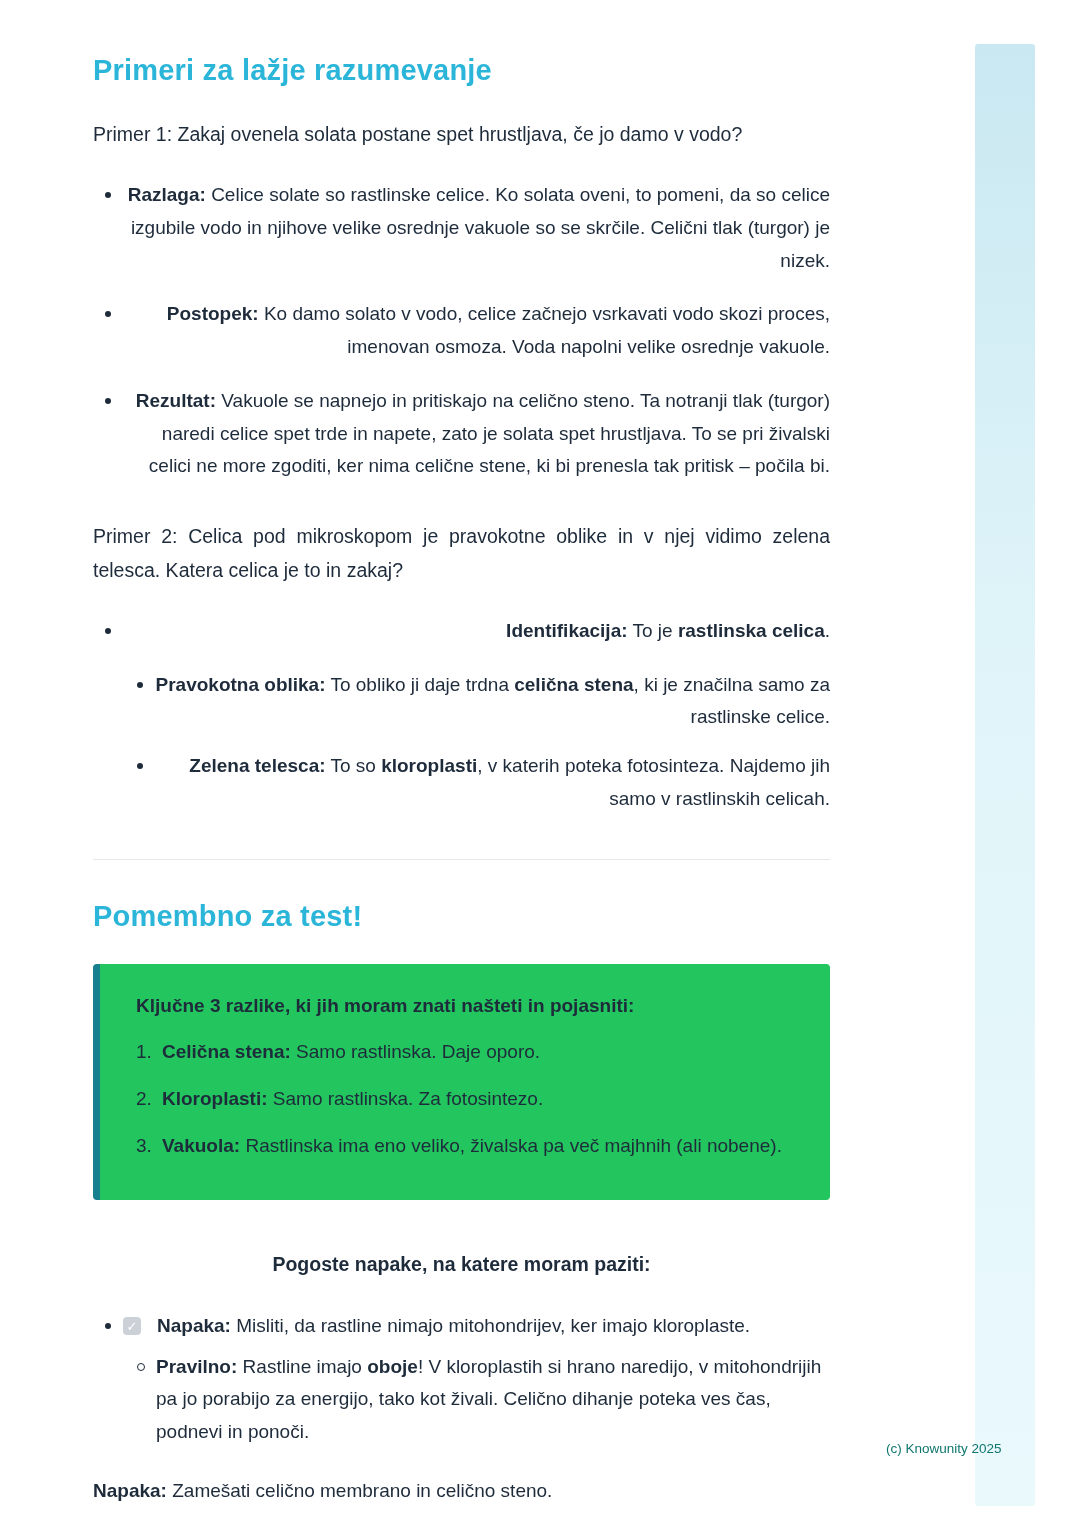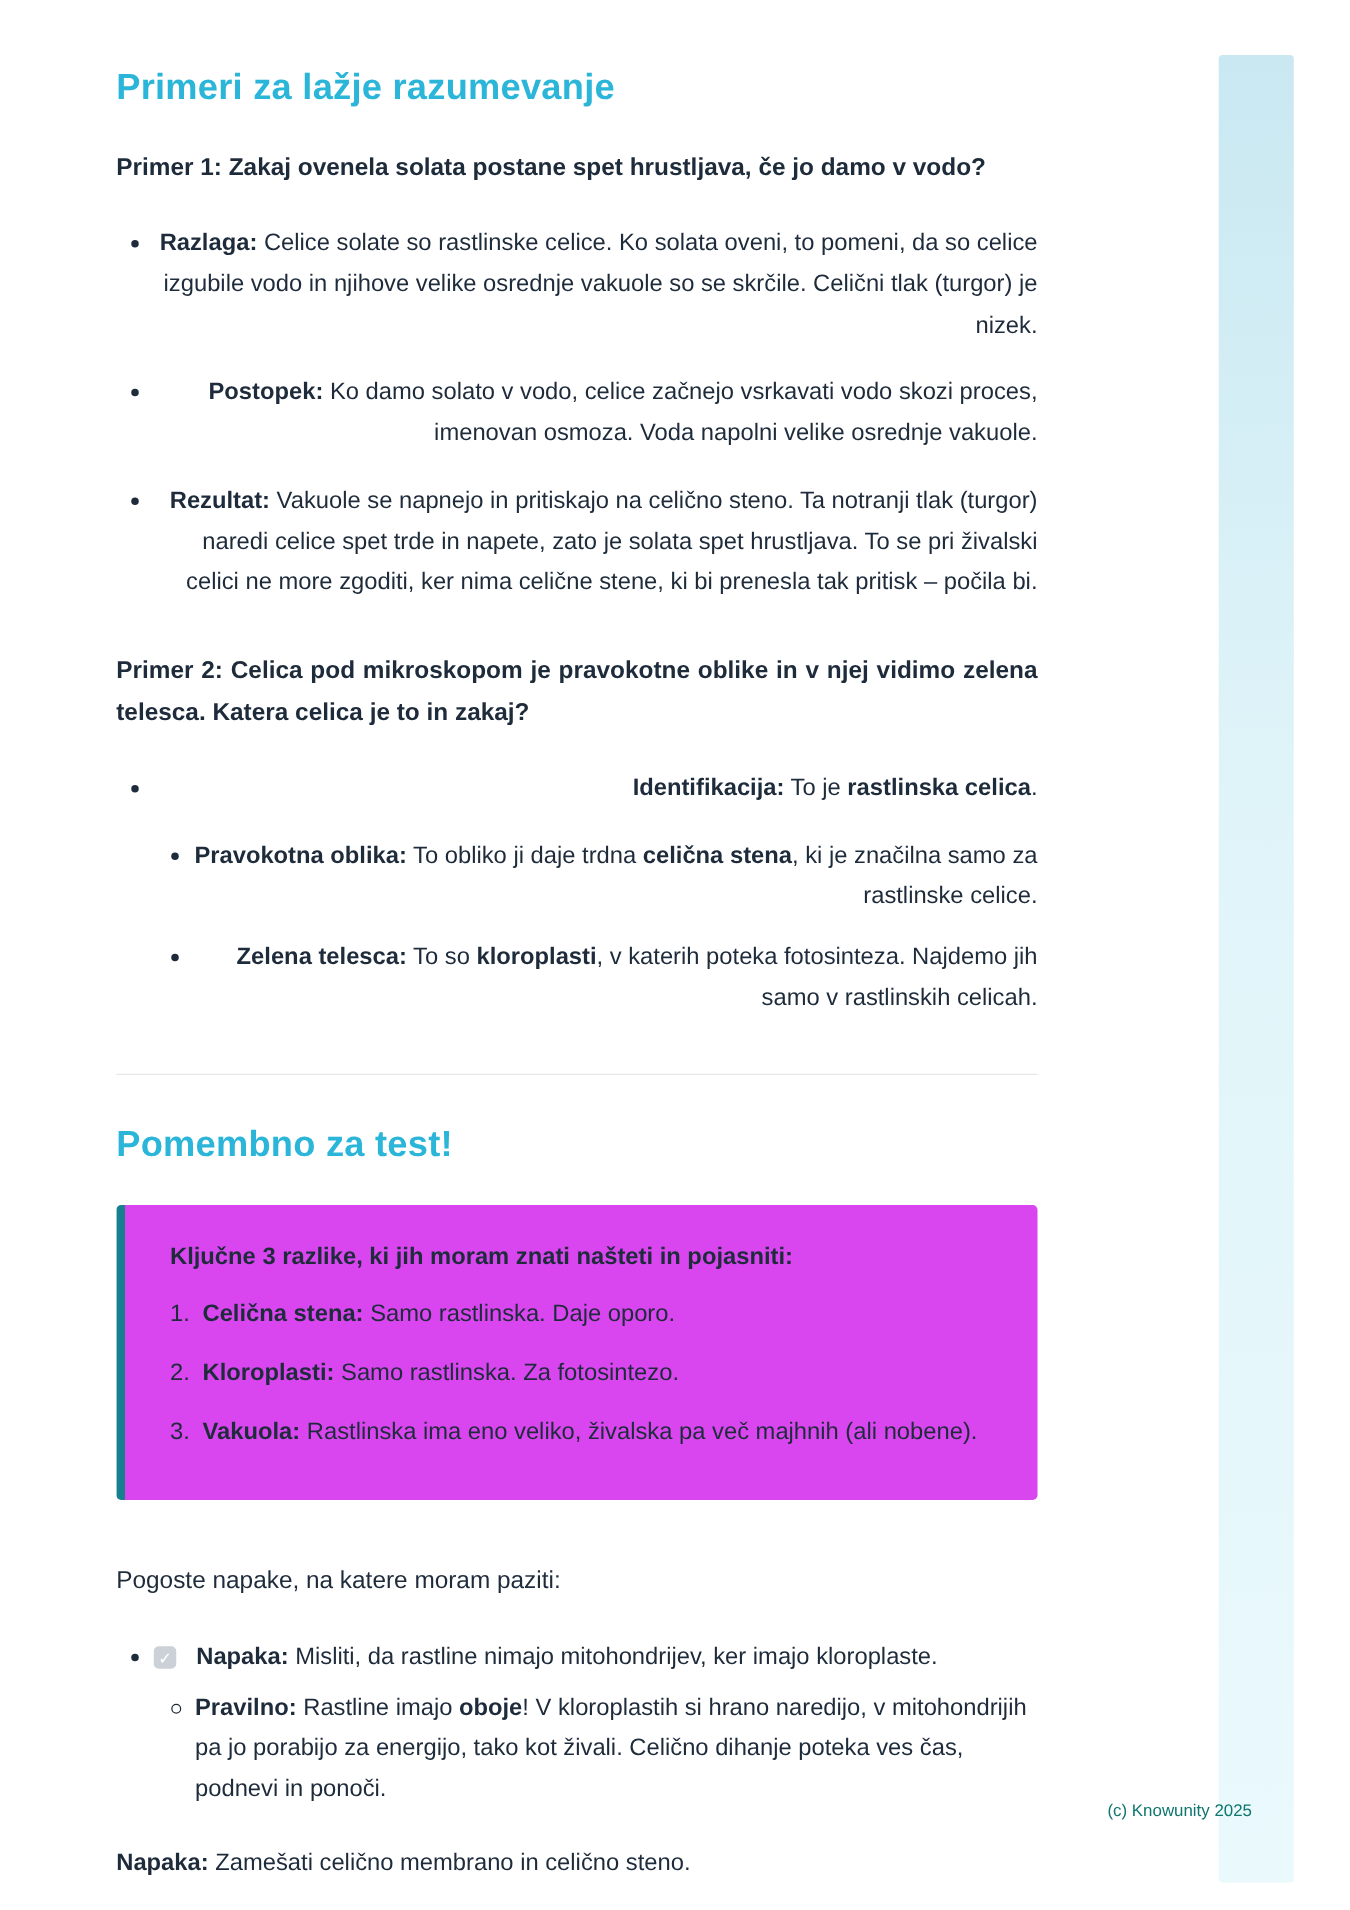--- a/index.html
+++ b/index.html
@@ -37,21 +37,21 @@
   .accent-title {
     font-size: 29px;
     font-weight: 700;
     color: #2bb6d9;
     margin: 0 0 30px 0;
     line-height: 1.15;
     letter-spacing: 0.2px;
   }
   .q-head {
     font-size: 19.5px;
-    font-weight: 700;
+    font-weight: 400;
     margin: 0 0 28px 0;
     line-height: 1.75;
   }
   .q-head.justify { text-align: justify; }
 
   ul.blist { list-style: none; margin: 0 0 36px 0; padding: 0; }
   ul.blist > li { margin-bottom: 21px; text-align: right; }
   .row { display: flex; }
   .dot {
     flex: none;
@@ -66,32 +66,32 @@
   ul.sublist > li { margin: 0 0 16px 44px; }
   ul.sublist .dot { margin: 13px 12px 0 0; }
 
   hr.divider {
     border: none;
     border-top: 1px solid #e5e7eb;
     margin: 44px 0 40px 0;
   }
 
   .callout {
-    background: #d946ef;
+    background: #22c55e;
     border-left: 7px solid #17808f;
     border-radius: 4px;
     padding: 26px 36px 24px 36px;
     margin-bottom: 48px;
   }
   .callout-title { margin: 0 0 14px 0; font-weight: 700; }
   ol.numlist { list-style: none; margin: 0; padding: 0; }
   ol.numlist > li { display: flex; margin-bottom: 14px; }
   ol.numlist .num { flex: none; width: 26px; }
 
-  .mistakes-head { font-size: 19.5px; font-weight: 400; margin: 0 0 28px 0; }
+  .mistakes-head { font-size: 19.5px; font-weight: 700; margin: 0 0 28px 0; text-align: center; }
 
   ul.checklist { list-style: none; margin: 0; padding: 0; }
   ul.checklist > li { margin-bottom: 26px; }
   .checkbox {
     flex: none;
     width: 18px; height: 18px;
     border-radius: 4px;
     border: 2px solid #ccd3da;
     background: #ffffff;
     margin: 7px 16px 0 0;

